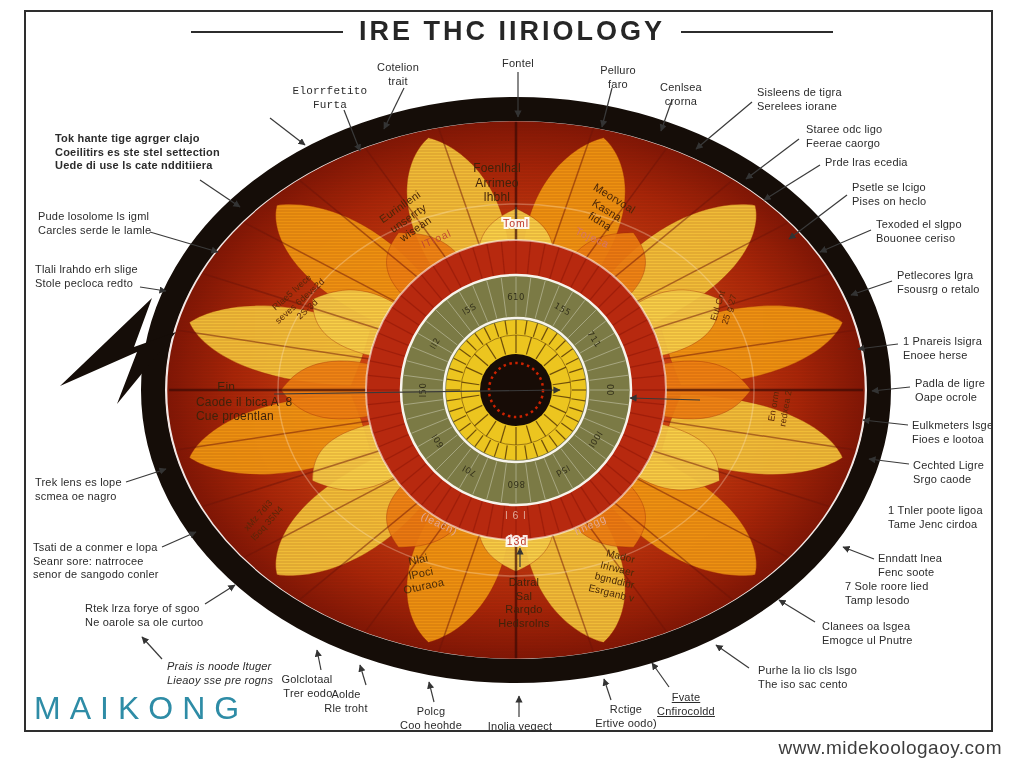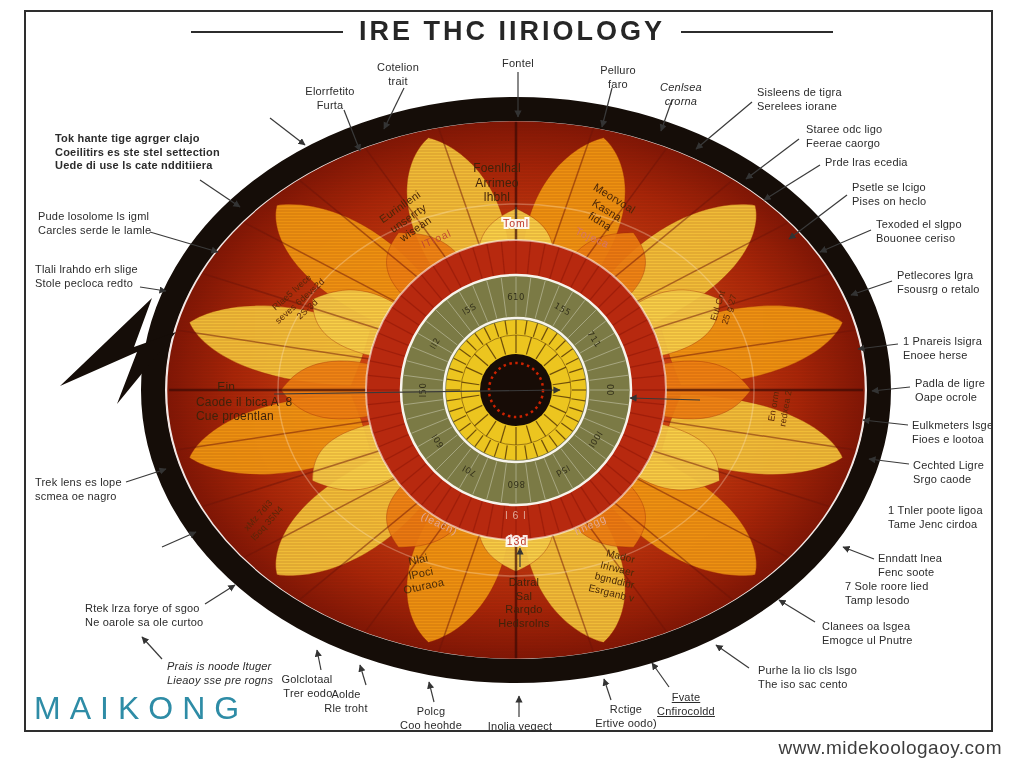--- a/index.html
+++ b/index.html
@@ -403,20 +403,23 @@
 <div id="labels">
     <div class="lbl b" style="left: 55px; top: 132px;">Tok hante tige agrger clajo
 Coeilitirs es ste stel settection
 Uede di use ls cate ndditiiera</div>
     <div class="lbl" style="left: 38px; top: 210px;">Pude losolome ls igml
 Carcles serde le lamle</div>
     <div class="lbl" style="left: 35px; top: 263px;">Tlali lrahdo erh slige
 Stole pecloca redto</div>
     <div class="lbl" style="left: 35px; top: 476px;">Trek lens es lope
 scmea oe nagro</div>
+    <div class="lbl" style="left: 33px; top: 541px;">Tsati de a conmer e lopa
+Seanr sore: natrrocee
+senor de sangodo conler</div>
     <div class="lbl" style="left: 85px; top: 602px;">Rtek lrza forye of sgoo
 Ne oarole sa ole curtoo</div>
     <div class="lbl" style="left: 167px; top: 660px; font-style: italic;">Prais is noode ltuger
 Lieaoy sse pre rogns</div>
     <div class="lbl" style="left: 307px; top: 673px; text-align: right; transform: translateX(-50%);">Golclotaal
 Trer eodo</div>
     <div class="lbl" style="left: 346px; top: 688px; text-align: center; transform: translateX(-50%);">Aolde
 Rle troht</div>
     <div class="lbl" style="left: 431px; top: 705px; text-align: center; transform: translateX(-50%);">Polcg
 Coo heohde</div>
@@ -447,28 +450,28 @@
 Fsousrg o retalo</div>
     <div class="lbl" style="left: 876px; top: 218px;">Texoded el slgpo
 Bouonee ceriso</div>
     <div class="lbl" style="left: 852px; top: 181px;">Psetle se lcigo
 Pises on heclo</div>
     <div class="lbl" style="left: 825px; top: 156px;">Prde lras ecedia</div>
     <div class="lbl" style="left: 806px; top: 123px;">Staree odc ligo
 Feerae caorgo</div>
     <div class="lbl" style="left: 757px; top: 86px;">Sisleens de tigra
 Serelees iorane</div>
-    <div class="lbl" style="left: 681px; top: 81px; text-align: center; transform: translateX(-50%); font-style: italic;">Cenlsea
+    <div class="lbl" style="left: 681px; top: 81px; text-align: center; transform: translateX(-50%);">Cenlsea
 crorna</div>
     <div class="lbl" style="left: 618px; top: 64px; text-align: center; transform: translateX(-50%);">Pelluro
 faro</div>
     <div class="lbl" style="left: 518px; top: 57px; text-align: center; transform: translateX(-50%);">Fontel</div>
     <div class="lbl" style="left: 398px; top: 61px; text-align: center; transform: translateX(-50%);">Cotelion
 trait</div>
-    <div class="lbl" style="left: 330px; top: 85px; text-align: center; transform: translateX(-50%);">Elorrfetito
+    <div class="lbl" style="left: 330px; top: 85px; text-align: center; transform: translateX(-50%); font-family: Liberation Mono, monospace;">Elorrfetito
 Furta</div>
     <div class="lbl" style="left: 196px; top: 380px; font-size: 12px; line-height: 14.5px; color: rgb(64, 34, 10);">      Ein
 Caode il bica A  8
 Cue proentlan</div>
     <div class="lbl" style="left: 497px; top: 161px; font-size: 12px; line-height: 14.5px; color: rgb(64, 34, 10); text-align: center; transform: translateX(-50%);">Foenlhal
 Arrimeo
 lhbhl</div>
     <div class="lbl" style="left: 408px; top: 198px; font-size: 11px; line-height: 13.5px; color: rgb(74, 38, 8); text-align: center; transform: translateX(-50%) rotate(-35deg);">Eurinlleni
 unserrty
 wisean</div>

